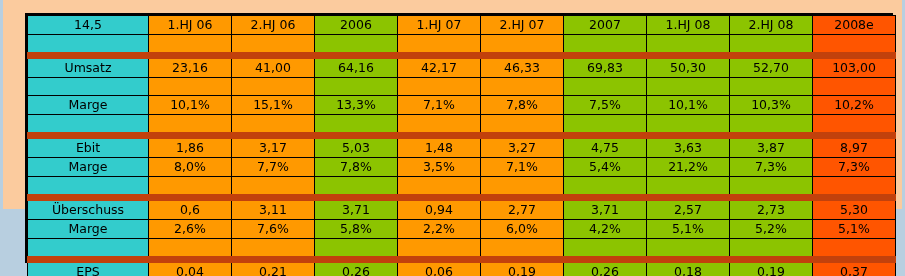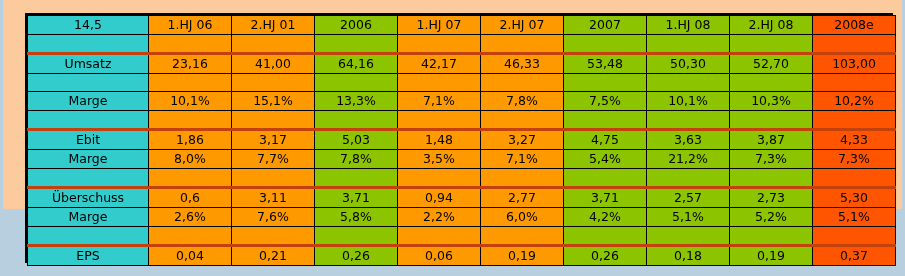--- a/index.html
+++ b/index.html
@@ -55,21 +55,21 @@
   col.c-label { width: 121px; }
   col.c-data  { width: 83px; }
 
   
   .bg-teal   { background: #33cccc; }
   .bg-orange { background: #ff9900; }
   .bg-green  { background: #8cc400; margin-left: 44px; }
   .bg-red    { background: #ff5500; }
 
   
-  tr.sep-top > td { border-top: 3px solid #c2410c; }
+  tr.sep-top > td { border-top: 7px solid #c2410c; }
   tr.spacer > td { height: 17px; }
   tr.spacer > td.bg-teal { }
 </style>
 </head>
 <body>
 
 <div class="canvas">
   <div class="table-wrap">
     <table class="fin">
       <colgroup>
@@ -81,21 +81,21 @@
           <col class="c-data">
           <col class="c-data">
         <col class="c-data">
           <col class="c-data">
           <col class="c-data">
       </colgroup>
       <tbody>
           <tr>
             <td class="bg-teal">14,5</td>
             <td class="bg-orange">1.HJ 06</td>
-            <td class="bg-orange">2.HJ 01</td>
+            <td class="bg-orange">2.HJ 06</td>
             <td class="bg-green">2006</td>
             <td class="bg-orange">1.HJ 07</td>
             <td class="bg-orange">2.HJ 07</td>
             <td class="bg-green">2007</td>
             <td class="bg-green">1.HJ 08</td>
             <td class="bg-green">2.HJ 08</td>
             <td class="bg-red">2008e</td>
           </tr>
           <tr class="spacer">
             <td class="bg-teal"></td>
@@ -109,21 +109,21 @@
             <td class="bg-green"></td>
             <td class="bg-red"></td>
           </tr>
           <tr class=" sep-top">
             <td class="bg-teal">Umsatz</td>
             <td class="bg-orange">23,16</td>
             <td class="bg-orange">41,00</td>
             <td class="bg-green">64,16</td>
             <td class="bg-orange">42,17</td>
             <td class="bg-orange">46,33</td>
-            <td class="bg-green">53,48</td>
+            <td class="bg-green">69,83</td>
             <td class="bg-green">50,30</td>
             <td class="bg-green">52,70</td>
             <td class="bg-red">103,00</td>
           </tr>
           <tr class="spacer">
             <td class="bg-teal"></td>
             <td class="bg-orange"></td>
             <td class="bg-orange"></td>
             <td class="bg-green"></td>
             <td class="bg-orange"></td>
@@ -160,21 +160,21 @@
           <tr class=" sep-top">
             <td class="bg-teal">Ebit</td>
             <td class="bg-orange">1,86</td>
             <td class="bg-orange">3,17</td>
             <td class="bg-green">5,03</td>
             <td class="bg-orange">1,48</td>
             <td class="bg-orange">3,27</td>
             <td class="bg-green">4,75</td>
             <td class="bg-green">3,63</td>
             <td class="bg-green">3,87</td>
-            <td class="bg-red">4,33</td>
+            <td class="bg-red">8,97</td>
           </tr>
           <tr>
             <td class="bg-teal">Marge</td>
             <td class="bg-orange">8,0%</td>
             <td class="bg-orange">7,7%</td>
             <td class="bg-green">7,8%</td>
             <td class="bg-orange">3,5%</td>
             <td class="bg-orange">7,1%</td>
             <td class="bg-green">5,4%</td>
             <td class="bg-green">21,2%</td>

